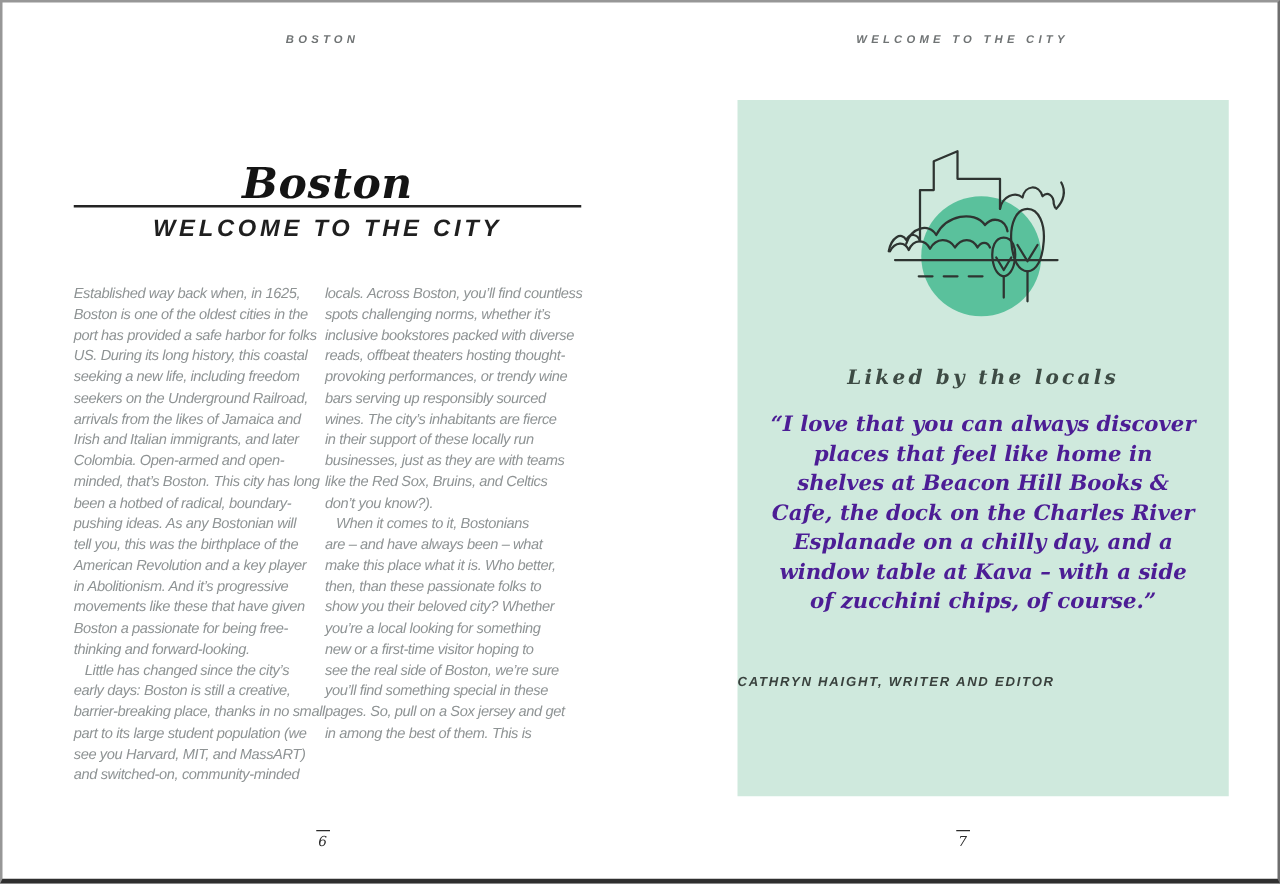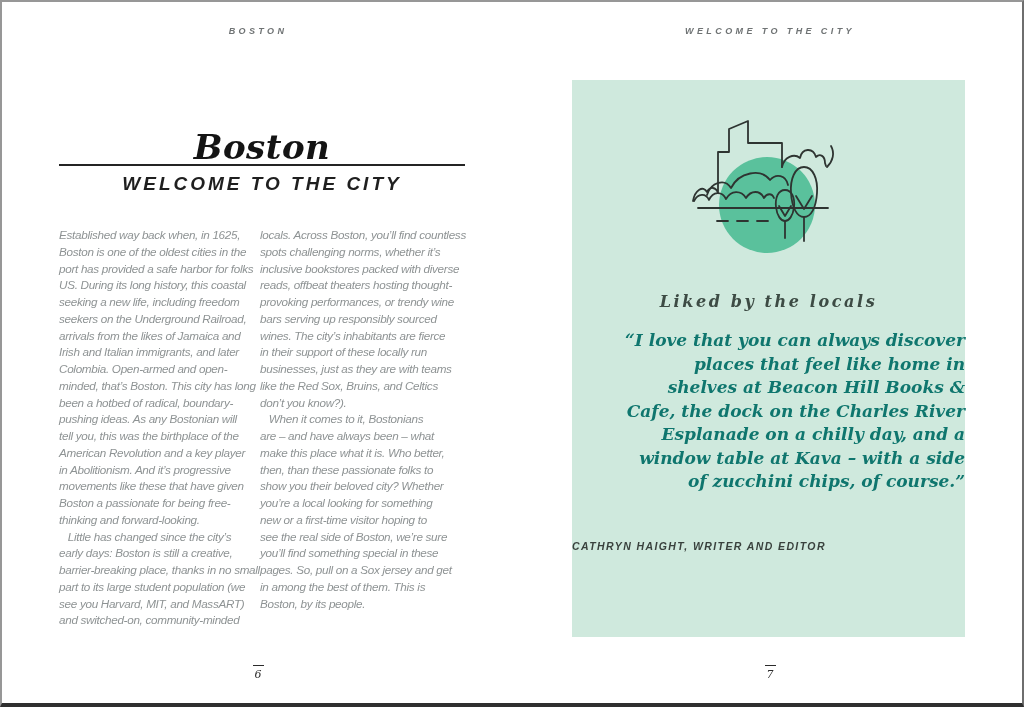--- a/index.html
+++ b/index.html
@@ -117,25 +117,25 @@
     font-family: "DejaVu Serif", serif;
     font-weight: 700;
     font-size: 16px;
     letter-spacing: 2.6px;
     color: #3d4b44;
   }
   .quote {
     position: absolute;
     top: 249px;
     width: 100%;
-    text-align: right;
+    text-align: center;
     font-family: "DejaVu Serif", serif;
     font-weight: 700;
     font-size: 17px;
-    color: #0f766e;
+    color: #4c1d95;
   }
   .quote .tline {
     height: 23.5px;
     line-height: 23.5px;
     white-space: pre;
   }
   .attribution {
     position: absolute;
     top: 460px;
     width: 100%;
@@ -201,30 +201,29 @@
       <div class="tline">are – and have always been – what</div>
       <div class="tline">make this place what it is. Who better,</div>
       <div class="tline">then, than these passionate folks to</div>
       <div class="tline">show you their beloved city? Whether</div>
       <div class="tline">you’re a local looking for something</div>
       <div class="tline">new or a first-time visitor hoping to</div>
       <div class="tline">see the real side of Boston, we’re sure</div>
       <div class="tline">you’ll find something special in these</div>
       <div class="tline">pages. So, pull on a Sox jersey and get</div>
       <div class="tline">in among the best of them. This is</div>
-      <div class="tline">Boston, by its people.</div>
     </div>
 
   <div class="pagenum-wrap left">
     <span class="pagenum">6</span>
   </div>
 
   <div class="running-header right">WELCOME TO THE CITY</div>
 
-  <div class="quote-card" style="background: rgb(207, 233, 221);">
+  <div class="quote-card" style="background: rgb(207, 233, 221); margin-left: 18px;">
     <svg class="illustration" width="172" height="166" viewBox="688 94 172 166" xmlns="http://www.w3.org/2000/svg">
       <circle cx="772" cy="205" r="48" fill="#5ac19c"></circle>
       <g fill="none" stroke="#2e3431" stroke-width="1.8" stroke-linecap="round" stroke-linejoin="round">
 
         <path d="M 698,201 C 700,190 708,185 712,192 C 715,186 721,187 723,193
                  L 723,152 L 734,152 L 734,129 L 753,121 L 753,143 L 787,143 L 787,167"></path>
 
         <path d="M 787,167 C 789,157 799,153 805,158 C 807,148 818,147 821,157
                  C 825,153 830,156 830,163 L 831,166"></path>
         <path d="M 836,146 C 840,153 838,161 832,167"></path>

